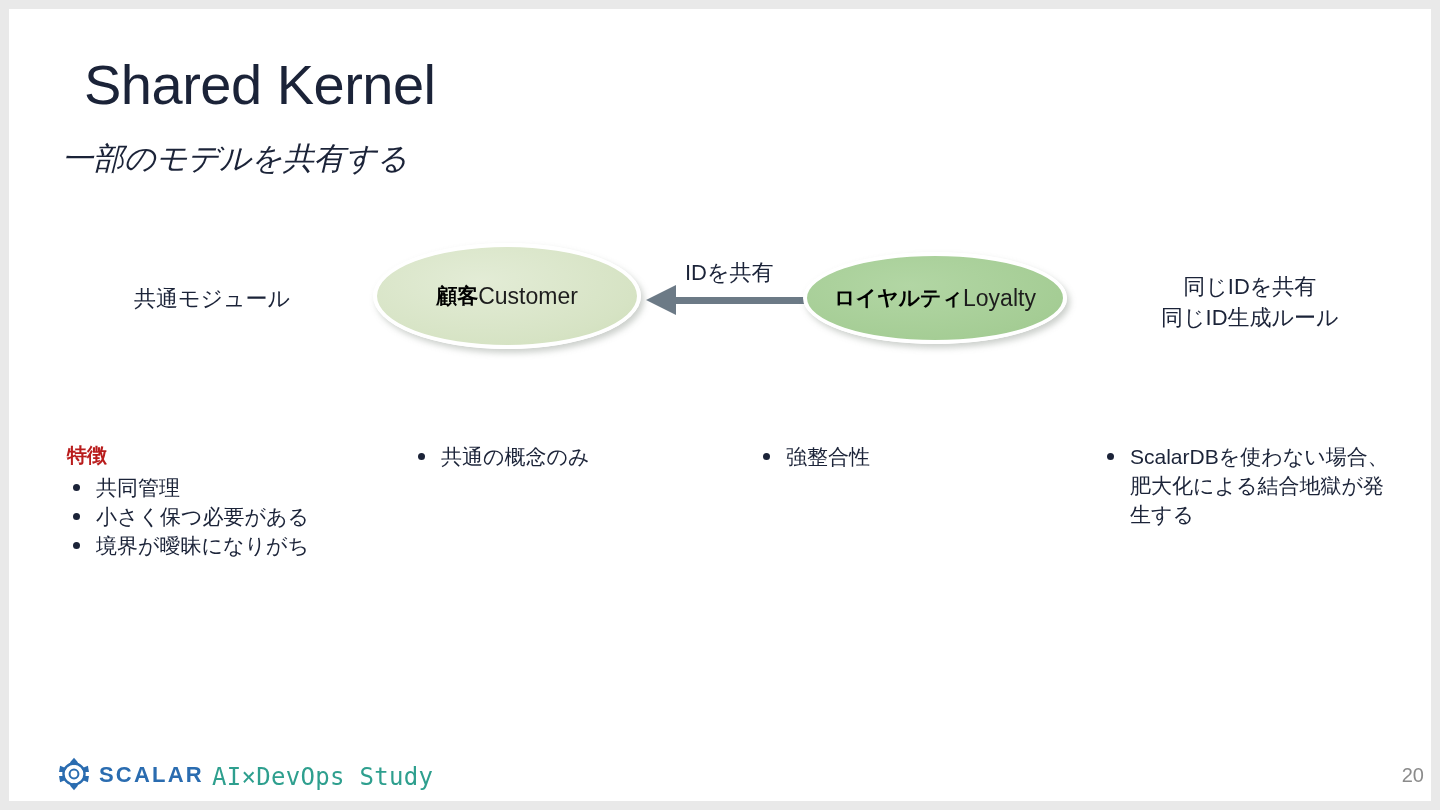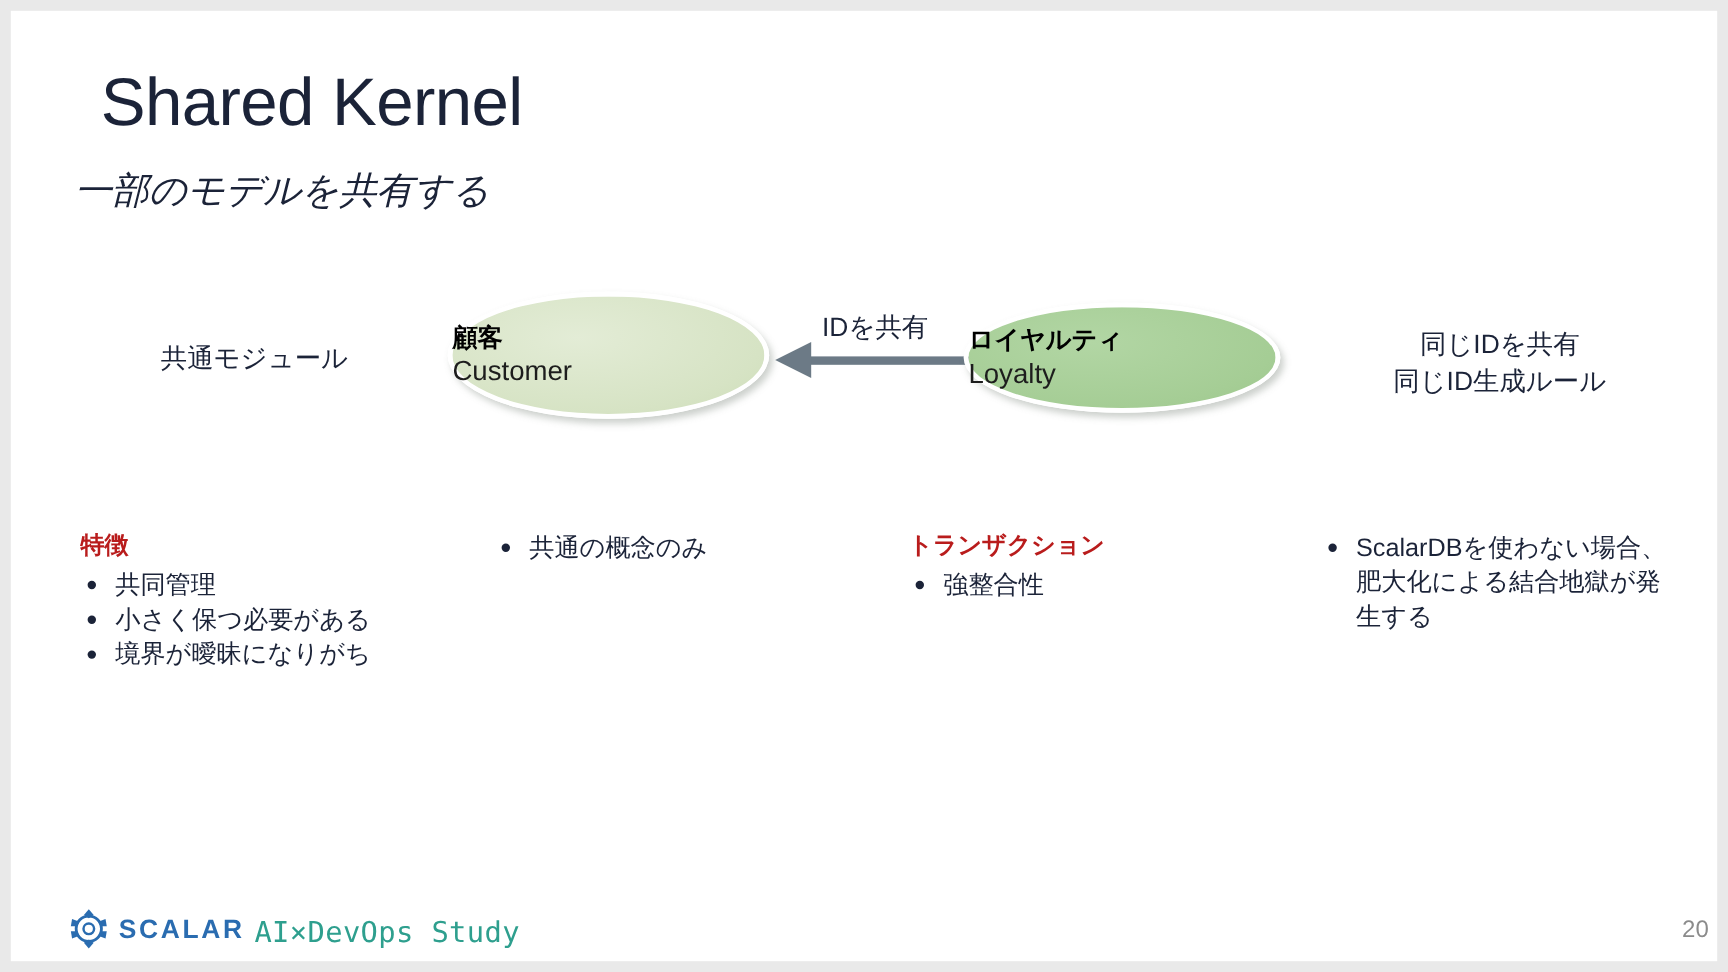--- a/index.html
+++ b/index.html
@@ -58,22 +58,22 @@
     pointer-events: none;
   }
 
   .ellipse {
     position: absolute;
     border-radius: 50%;
     border: 4px solid #ffffff;
     box-sizing: border-box;
     box-shadow: 3px 4px 6px rgba(110,120,110,0.35);
     display: flex;
-    flex-direction: column;
-    align-items: flex-start;
+    flex-direction: row;
+    align-items: center;
     justify-content: center;
     text-align: center;
   }
   #ellipse-customer {
     left: 364px;
     top: 234px;
     width: 268px;
     height: 106px;
     background: radial-gradient(ellipse at 40% 35%, #e3ecd6 0%, #d6e3c4 70%, #cdddb8 100%);
   }
@@ -265,21 +265,20 @@
     </ul>
   </div>
 
   <div class="column" id="col-1">
     <ul class="col-list">
       <li class="col-item"><span class="bullet"></span><span>共通の概念のみ</span></li>
     </ul>
   </div>
 
   <div class="column" id="col-2">
-    <div class="col-heading">トランザクション</div>
     <ul class="col-list">
       <li class="col-item"><span class="bullet"></span><span>強整合性</span></li>
     </ul>
   </div>
 
   <div class="column" id="col-3">
     <ul class="col-list">
       <li class="col-item"><span class="bullet"></span><span>ScalarDBを使わない場合、肥大化による結合地獄が発生する</span></li>
     </ul>
   </div>

